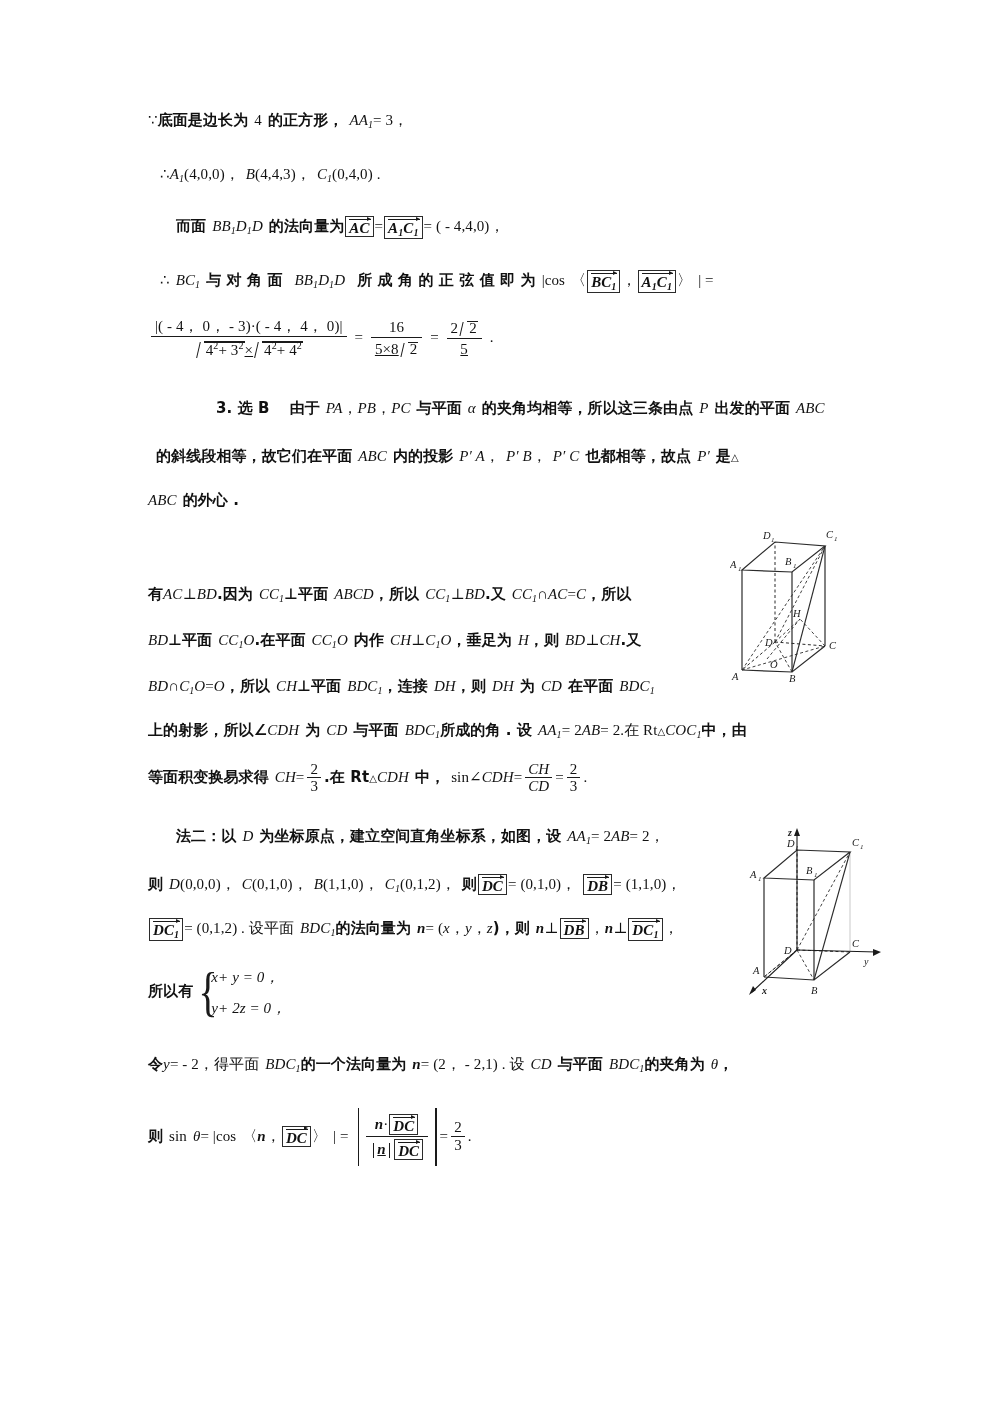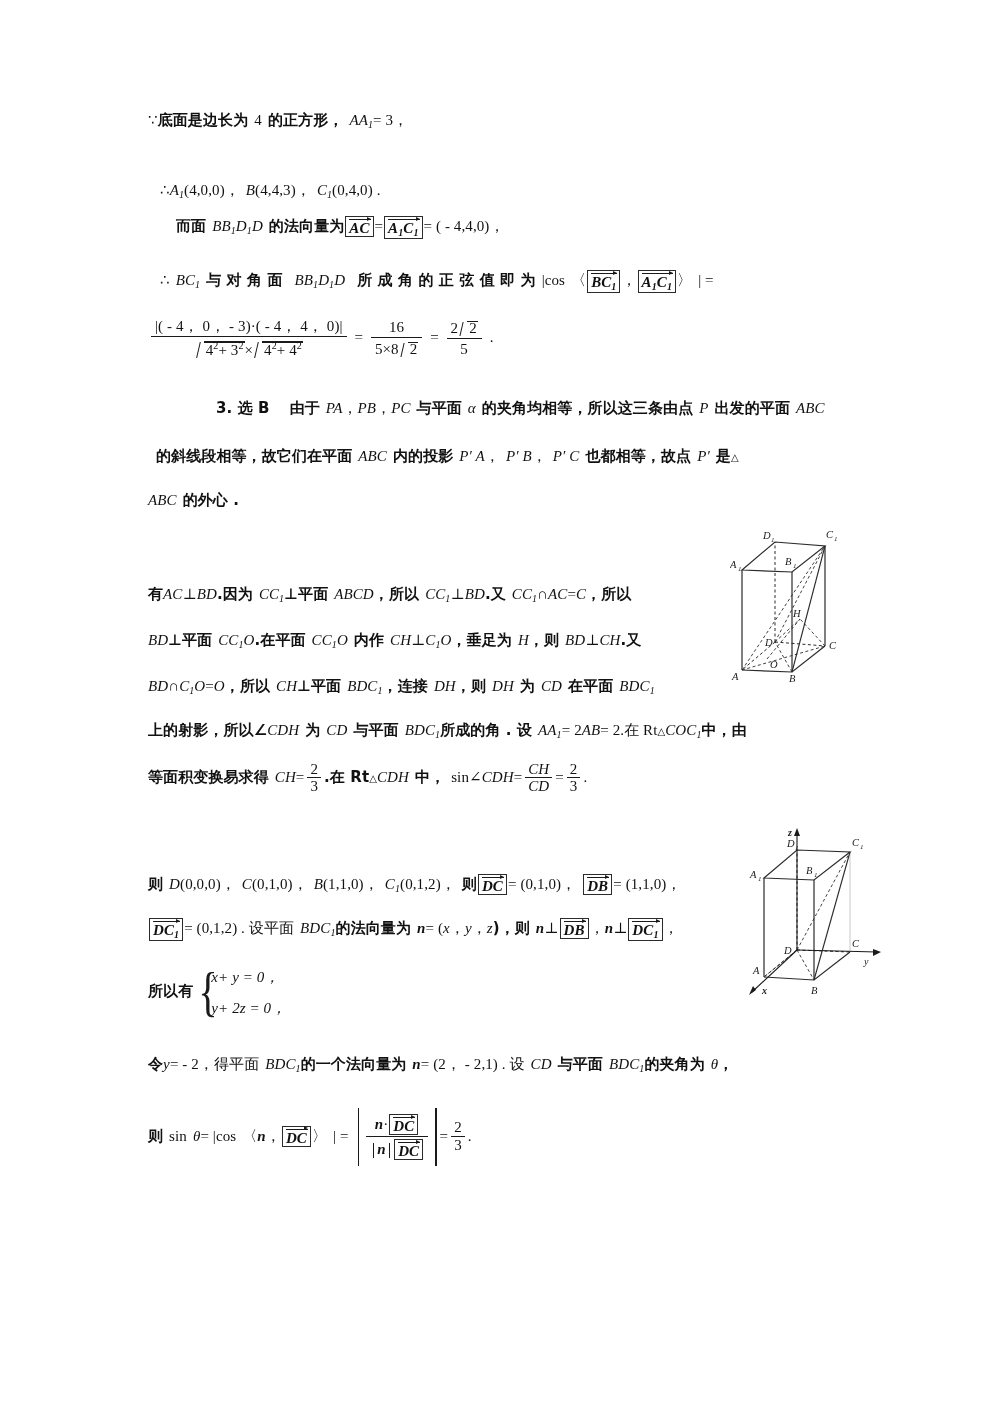--- a/index.html
+++ b/index.html
@@ -116,21 +116,21 @@
 
   
   .dfrac {
     display: inline-block;
     vertical-align: middle;
     text-align: center;
     line-height: 1.15;
     margin: 0 4px;
   }
   .dfrac .num { display:block; padding: 0 4px 1px 4px; border-bottom: 1.5px solid #1a1a1a; }
-  .dfrac .den { display:block; padding: 2px 4px 0 4px; }
+  .dfrac .den { display:block; padding: 2px 4px 0 4px; text-decoration: underline; }
 
   
   .rad {
     display: inline-block;
     position: relative;
     padding-left: 10px;
     padding-top: 1px;
     margin: 0 1px;
   }
   .rad::before {
@@ -185,21 +185,21 @@
 </style>
 </head>
 <body>
 
 <div class="page">
 
   <div class="ln" style="left:148px; top:112px;">
     <span class="mn">∵</span><span class="cn">底面是边长为</span><span class="sp"></span><span class="mn">4</span><span class="sp"></span><span class="cn">的正方形，</span><span class="sp"></span><span class="mi">AA</span><span class="sub">1</span><span class="mn">= 3，</span>
   </div>
 
-  <div class="ln" style="left:160px; top:166px;margin-top:16px;">
+  <div class="ln" style="left:160px; top:166px;">
     <span class="mn">∴</span><span class="mi">A</span><span class="sub">1</span><span class="mn">(4,0,0)，</span><span class="sp"></span><span class="mi">B</span><span class="mn">(4,4,3)，</span><span class="sp"></span><span class="mi">C</span><span class="sub">1</span><span class="mn">(0,4,0) .</span>
   </div>
 
   <div class="ln" style="left:176px; top:216px;">
     <span class="cn">而面</span><span class="sp"></span><span class="mi">BB</span><span class="sub">1</span><span class="mi">D</span><span class="sub">1</span><span class="mi">D</span><span class="sp"></span><span class="cn">的法向量为</span><span class="vecbox"><span class="inner">AC</span></span><span class="mn">=</span><span class="vecbox"><span class="inner"><span>A</span><span class="sub">1</span><span>C</span><span class="sub">1</span></span></span><span class="mn">= ( - 4,4,0)，</span>
   </div>
 
   <div class="ln" style="left:160px; top:270px;">
     <span class="mn">∴</span><span class="sp"></span><span class="mi">BC</span><span class="sub">1</span><span class="sp"></span><span class="cn">与 对 角 面</span><span class="sp2"></span><span class="mi">BB</span><span class="sub">1</span><span class="mi">D</span><span class="sub">1</span><span class="mi">D</span><span class="sp2"></span><span class="cn">所 成 角 的 正 弦 值 即 为</span><span class="sp"></span><span class="mn">|cos</span><span class="sp"></span><span class="mn">〈</span><span class="vecbox"><span class="inner"><span>BC</span><span class="sub">1</span></span></span><span class="mn">，</span><span class="vecbox"><span class="inner"><span>A</span><span class="sub">1</span><span>C</span><span class="sub">1</span></span></span><span class="mn">〉</span><span class="sp"></span><span class="mn">| =</span>
   </div>
@@ -250,20 +250,23 @@
   </div>
 
   <div class="ln" style="left:148px; top:722px;">
     <span class="cn">上的射影，所以∠</span><span class="mi">CDH</span><span class="sp"></span><span class="cn">为</span><span class="sp"></span><span class="mi">CD</span><span class="sp"></span><span class="cn">与平面</span><span class="sp"></span><span class="mi">BDC</span><span class="sub">1</span><span class="cn">所成的角 . 设</span><span class="sp"></span><span class="mi">AA</span><span class="sub">1</span><span class="mn">= 2</span><span class="mi">AB</span><span class="mn">= 2.在 Rt</span><span class="mn" style="font-size:10px;">△</span><span class="mi">COC</span><span class="sub">1</span><span class="cn">中，由</span>
   </div>
 
   <div class="ln" style="left:148px; top:762px;">
     <span class="cn">等面积变换易求得</span><span class="sp"></span><span class="mi">CH</span><span class="mn">=</span><span class="frac"><span class="num mn">2</span><span class="den mn">3</span></span><span class="cn">.在 Rt</span><span class="mn" style="font-size:10px;">△</span><span class="mi">CDH</span><span class="sp"></span><span class="cn">中，</span><span class="sp"></span><span class="mn">sin∠</span><span class="mi">CDH</span><span class="mn">=</span><span class="frac"><span class="num mi">CH</span><span class="den mi">CD</span></span><span class="mn">=</span><span class="frac"><span class="num mn">2</span><span class="den mn">3</span></span><span class="mn">.</span>
   </div>
 
+  <div class="ln" style="left:176px; top:828px;">
+    <span class="cn">法二：</span><span class="cn">以</span><span class="sp"></span><span class="mi">D</span><span class="sp"></span><span class="cn">为坐标原点，建立空间直角坐标系，如图，设</span><span class="sp"></span><span class="mi">AA</span><span class="sub">1</span><span class="mn">= 2</span><span class="mi">AB</span><span class="mn">= 2，</span>
+  </div>
 
   <div class="ln" style="left:148px; top:874px;">
     <span class="cn">则</span><span class="sp"></span><span class="mi">D</span><span class="mn">(0,0,0)，</span><span class="sp"></span><span class="mi">C</span><span class="mn">(0,1,0)，</span><span class="sp"></span><span class="mi">B</span><span class="mn">(1,1,0)，</span><span class="sp"></span><span class="mi">C</span><span class="sub">1</span><span class="mn">(0,1,2)，</span><span class="sp"></span><span class="cn">则</span><span class="vecbox"><span class="inner">DC</span></span><span class="mn">= (0,1,0)，</span><span class="sp"></span><span class="vecbox"><span class="inner">DB</span></span><span class="mn">= (1,1,0)，</span>
   </div>
 
   <div class="ln" style="left:148px; top:918px;">
     <span class="vecbox"><span class="inner"><span>DC</span><span class="sub">1</span></span></span><span class="mn">= (0,1,2) . 设平面</span><span class="sp"></span><span class="mi">BDC</span><span class="sub">1</span><span class="cn">的法向量为</span><span class="sp"></span><span class="mb">n</span><span class="mn">= (</span><span class="mi">x</span><span class="mn">，</span><span class="mi">y</span><span class="mn">，</span><span class="mi">z</span><span class="cn">)，则</span><span class="sp"></span><span class="mb">n</span><span class="mn">⊥</span><span class="vecbox"><span class="inner">DB</span></span><span class="mn">，</span><span class="mb">n</span><span class="mn">⊥</span><span class="vecbox"><span class="inner"><span>DC</span><span class="sub">1</span></span></span><span class="mn">，</span>
   </div>
 
   <div class="ln" style="left:148px; top:962px;">

